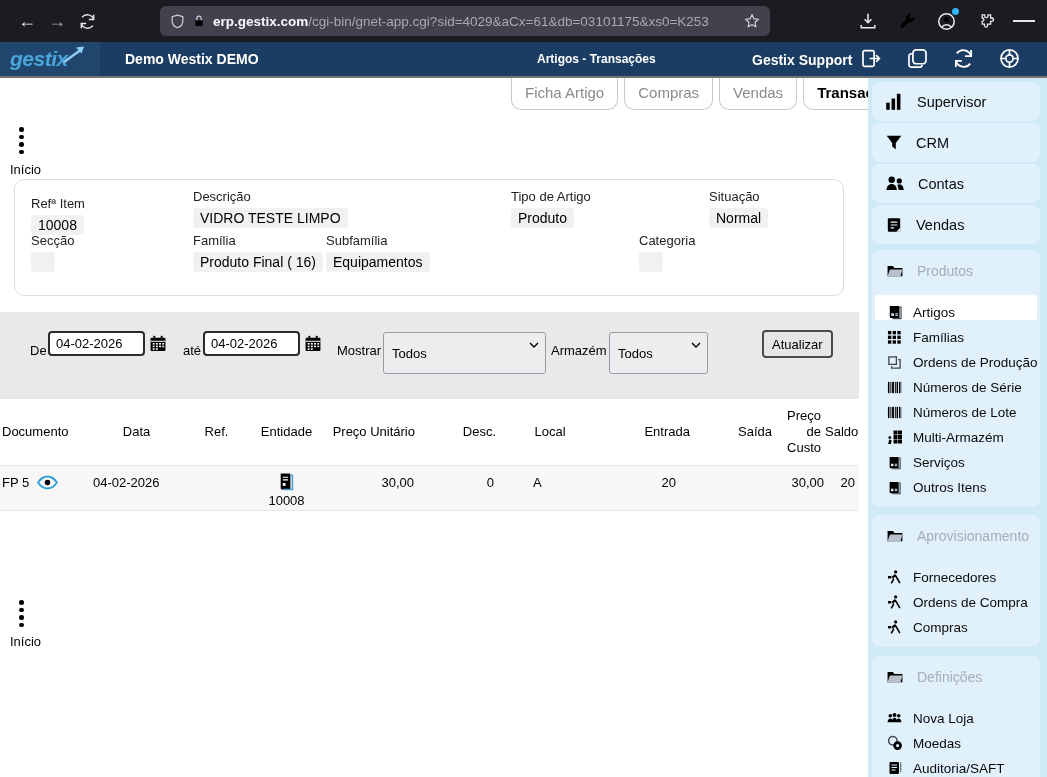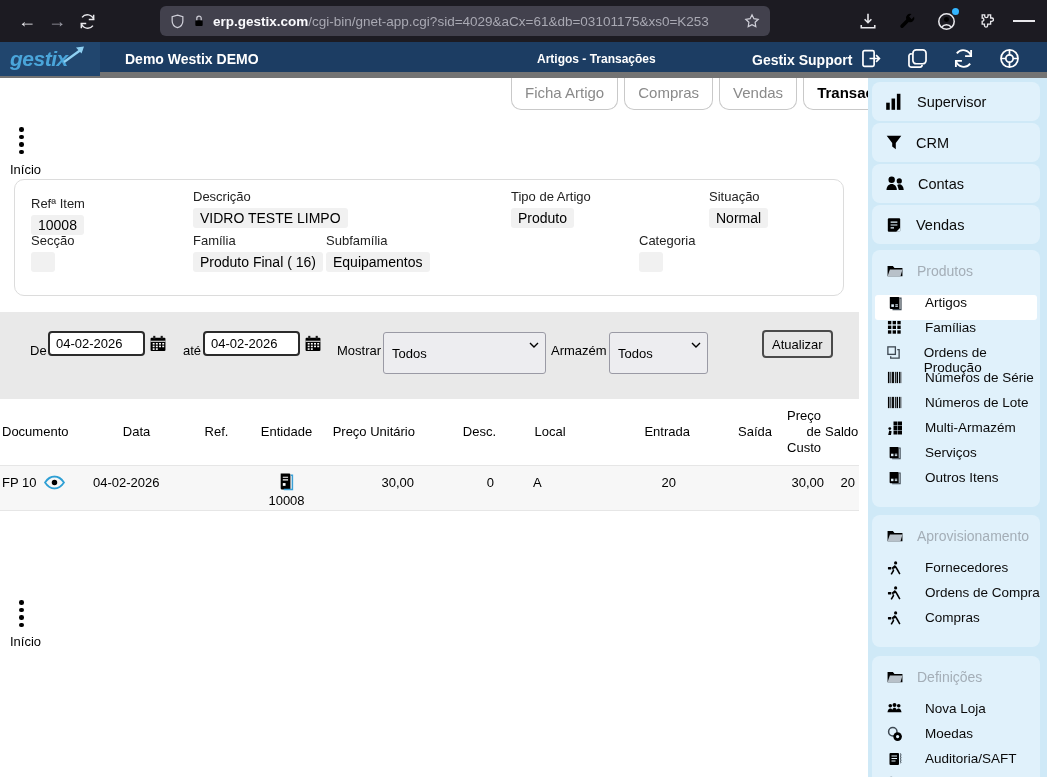--- a/index.html
+++ b/index.html
@@ -14,21 +14,21 @@
   .url-pill .picon { display:flex; align-items:center; margin-right:7px; color:#cfcfd8; }
   .url-text { flex:1; font-size:13.5px; white-space:nowrap; overflow:hidden; }
   .url-domain { color:#fbfbfe; font-weight:bold; }
   .url-path { color:#a9a9b3; }
   .chrome-right { margin-left:auto; display:flex; align-items:center; gap:17px; color:#e8e8ec; }
   .chrome-icon { position:relative; width:22px; height:22px; display:flex; align-items:center; justify-content:center; cursor:pointer; }
   .notif-dot { position:absolute; top:-2px; right:-2px; width:7px; height:7px; border-radius:50%; background:#33b5ff; }
   .hamburger span { display:block; width:16px; height:2px; background:#e8e8ec; margin:3px 0; }
 
   
-  .app-header { position:absolute; top:42px; left:0; width:1047px; height:36px; background:#1c3d63; border-bottom:6px solid #737373; }
+  .app-header { position:absolute; top:42px; left:0; width:1047px; height:36px; background:#1c3d63; border-bottom:2px solid #737373; }
   .logo-box { position:absolute; left:0; top:0; width:100px; height:34px; background:#21466e; display:flex; align-items:center; padding-left:10px; }
   .logo-text { font-style:italic; font-weight:bold; font-size:21px; color:#4aa5da; letter-spacing:-0.5px; }
   .logo-arrow { position:absolute; left:62px; top:3px; }
   .hdr-company { position:absolute; left:125px; top:9px; color:#fff; font-size:14px; font-weight:bold; }
   .hdr-title { position:absolute; left:537px; top:10px; color:#fff; font-size:12px; font-weight:bold; }
   .hdr-support { position:absolute; left:752px; top:10px; color:#fff; font-size:14px; font-weight:bold; }
   .hdr-icons { position:absolute; left:860px; top:5px; display:flex; gap:23px; color:#fff; }
   .hdr-icons .hicon { width:23px; height:23px; display:flex; align-items:center; justify-content:center; cursor:pointer; }
 
   
@@ -75,21 +75,21 @@
   
   .sidebar { position:absolute; top:78px; left:868px; width:179px; bottom:0; background:#cfe9f7; padding:4px 7px 0 4px; }
   .scard { background:#e0f1fb; border-radius:8px; margin-bottom:2px; }
   .scard.single { height:39px; display:flex; align-items:center; gap:13px; padding-left:13px; cursor:pointer; }
   .scard.single .sicon { color:#323e48; }
   .scard.single .slabel { font-size:14.5px; color:#0a0a0a; }
   .scard.group { padding:8px 0 12px; margin-top:6px; }
   .sec-head { display:flex; align-items:center; gap:12px; padding:4px 0 16px 13px; }
   .sec-head .sicon { color:#a7b1ba; }
   .sec-title { font-size:14px; color:#a4aeb7; }
-  .sitem { display:flex; align-items:flex-start; gap:22px; height:25px; padding-left:14px; cursor:pointer; }
+  .sitem { display:flex; align-items:flex-end; gap:10px; height:25px; padding-left:14px; cursor:pointer; }
   .sitem .sicon { color:#3d4852; width:17px; display:flex; justify-content:center; }
   .sitem .slabel { font-size:13.5px; color:#0a0a0a; }
   .sitem.active { background:#fff; border-radius:3px; margin:0 3px; padding-left:11px; }
 
   svg { display:block; }
 </style>
 </head>
 <body>
 
 <svg width="0" height="0" style="position:absolute">
@@ -447,21 +447,21 @@
       <div class="ar h-c6">Desc.</div>
       <div class="ac h-c7">Local</div>
       <div class="ar">Entrada</div>
       <div class="ar h-c9">Saída</div>
       <div class="ar h-c10">Preço de Custo</div>
       <div class="ar h-c11">Saldo</div>
     </div>
 
     <div class="tx-grid tx-row">
       <div class="r-c1">
-        <span>FP 10</span>
+        <span>FP 5</span>
         <span style="color:#2e9fd4;display:flex">
             <svg width="21" height="15" viewBox="0 0 20 14">
               <use href="#i-eye"></use>
             </svg>
           </span>
       </div>
       <div class="al r-c2">04-02-2026</div>
       <div class="ac"></div>
       <div class="entity-cell">
         <span style="color:#3ba0d6;display:flex">

